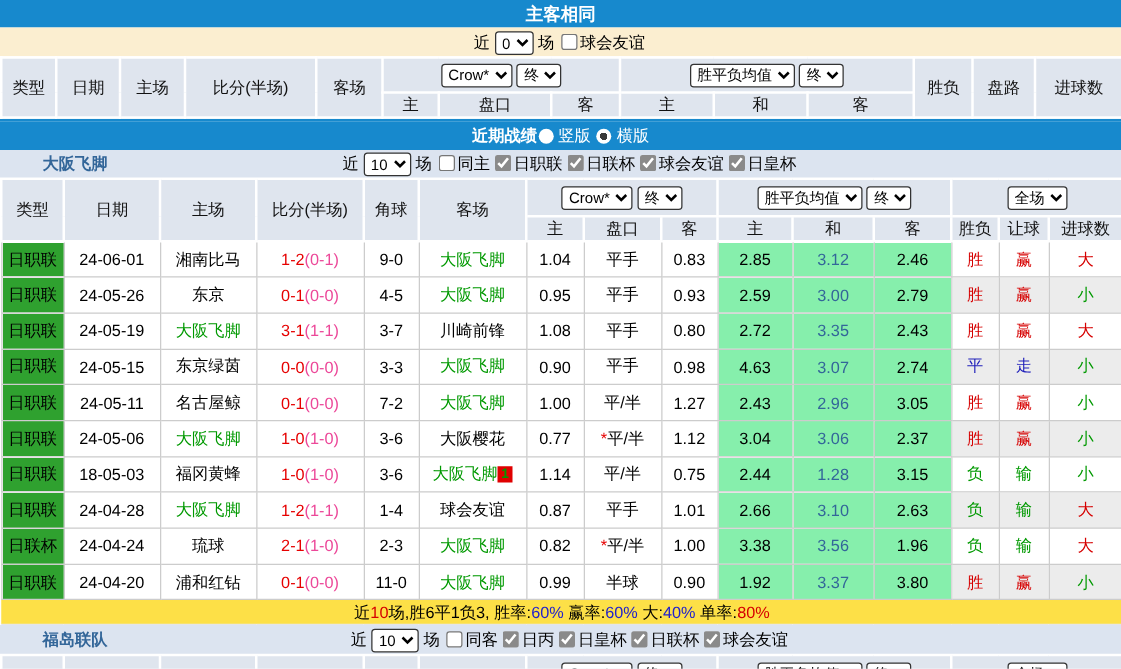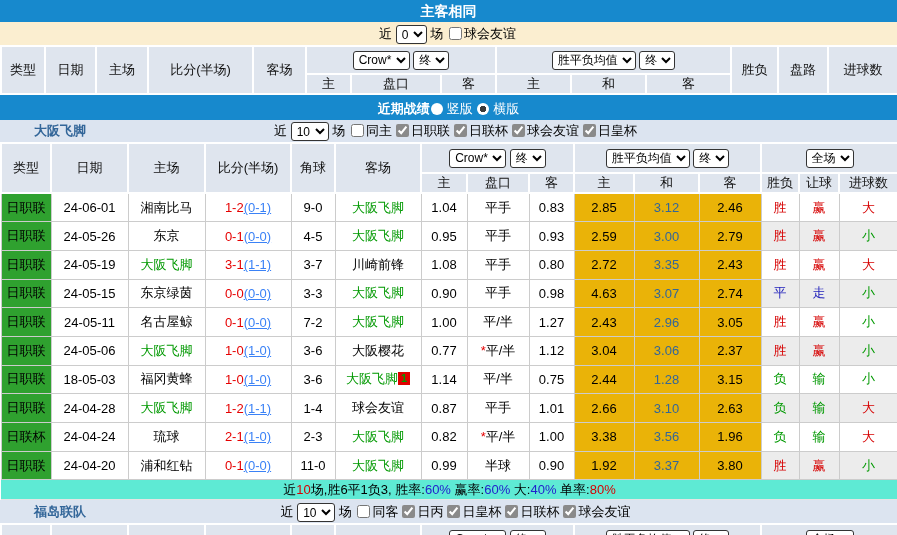--- a/index.html
+++ b/index.html
@@ -20,30 +20,30 @@
   .tbl thead th { background:#dfe5ee; border:2px solid #fff; font-weight:normal; font-size:13px; color:#111; padding:0; text-align:center; }
   .t1wrap { border-bottom:2px solid #1789cd; }
   .t1 .r1 th { height:28px; }
   .t1 .r2 th { height:16px; }
   .t2 .r1 th { height:30px; }
   .t2 .r2 th { height:18px; }
   .tbl tbody td { border:1px solid #ccc; font-size:13px; color:#000; height:28.7px; text-align:center; padding:0; overflow:hidden; white-space:nowrap; }
   td.type { background:#2fa12f; color:#fff; border-color:#fff; }
   td.hl span { color:#009900; }
   .ft { color:#e60000; }
-  .ht { color:#3b82f6;text-decoration:underline; }
-  td.avg { background:#eab308; }
+  .ht { color:#ec4899; }
+  td.avg { background:#86efac; }
   td.avg-d span { color:#336699; }
   .c-red, .c-red span { color:#d60000; }
   .c-green, .c-green span { color:#009900; }
   .c-blue, .c-blue span { color:#2222bb; }
   .c-blue2 { color:#2222cc; }
   .star { color:#e60000; }
   .badge { display:inline-block; background:#e00000; color:#fff; font-size:11px; font-weight:bold; line-height:13px; width:12px; height:13px; vertical-align:1px; }
-  tr.sumrow td { height:20px; border:none; border-bottom:1px solid #e5e5e5; font-size:13px; background:#5eead4; }
+  tr.sumrow td { height:20px; border:none; border-bottom:1px solid #e5e5e5; font-size:13px; background:#fde047; }
   
   .teambar { position:relative; height:22px; line-height:22px; background:#dce4f0; font-size:13px; }
   .teambar.fk { height:23px; line-height:23px; }
   .teambar .tname { position:absolute; left:34px; top:0; color:#336699; font-weight:bold; }
   .teambar .tfilter { text-align:center;padding-left:16px; }
   label.cb { margin-right:2px; }
   .clip { height:15px; overflow:hidden; }
 </style>
 </head>
 <body>

